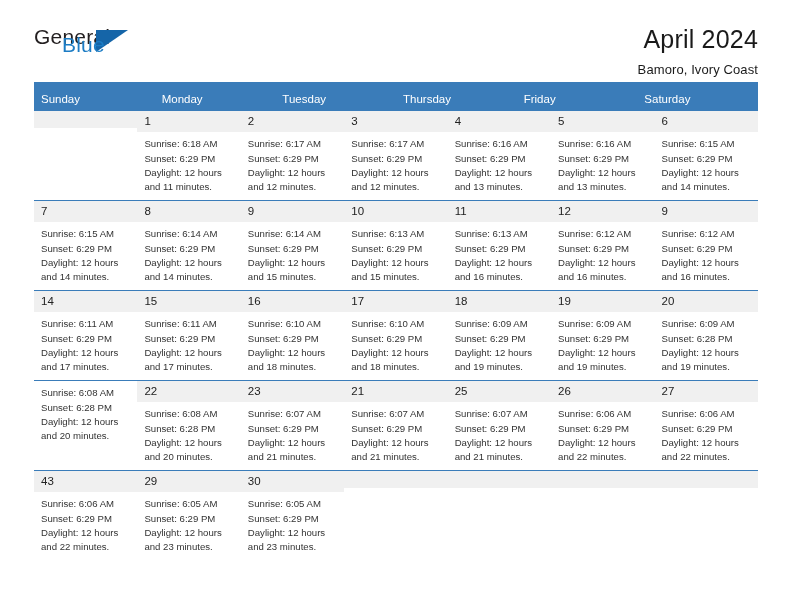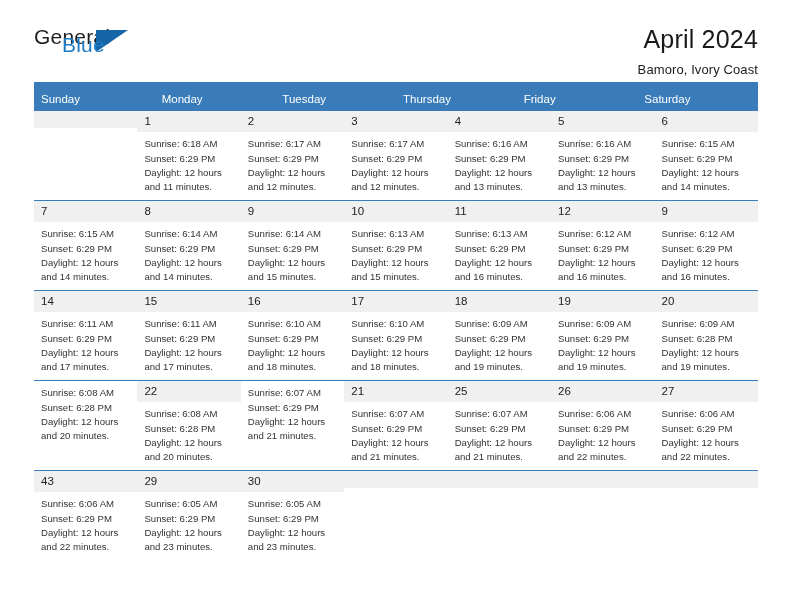--- a/index.html
+++ b/index.html
@@ -372,20 +372,21 @@
           <div class="day-cell">
             <div class="day-num">22</div>
             <div class="day-info">
               <div>Sunrise: 6:08 AM</div>
               <div>Sunset: 6:28 PM</div>
               <div>Daylight: 12 hours</div>
               <div>and 20 minutes.</div>
             </div>
           </div>
           <div class="day-cell">
+            <div class="day-num">23</div>
             <div class="day-info">
               <div>Sunrise: 6:07 AM</div>
               <div>Sunset: 6:29 PM</div>
               <div>Daylight: 12 hours</div>
               <div>and 21 minutes.</div>
             </div>
           </div>
           <div class="day-cell">
             <div class="day-num">21</div>
             <div class="day-info">

